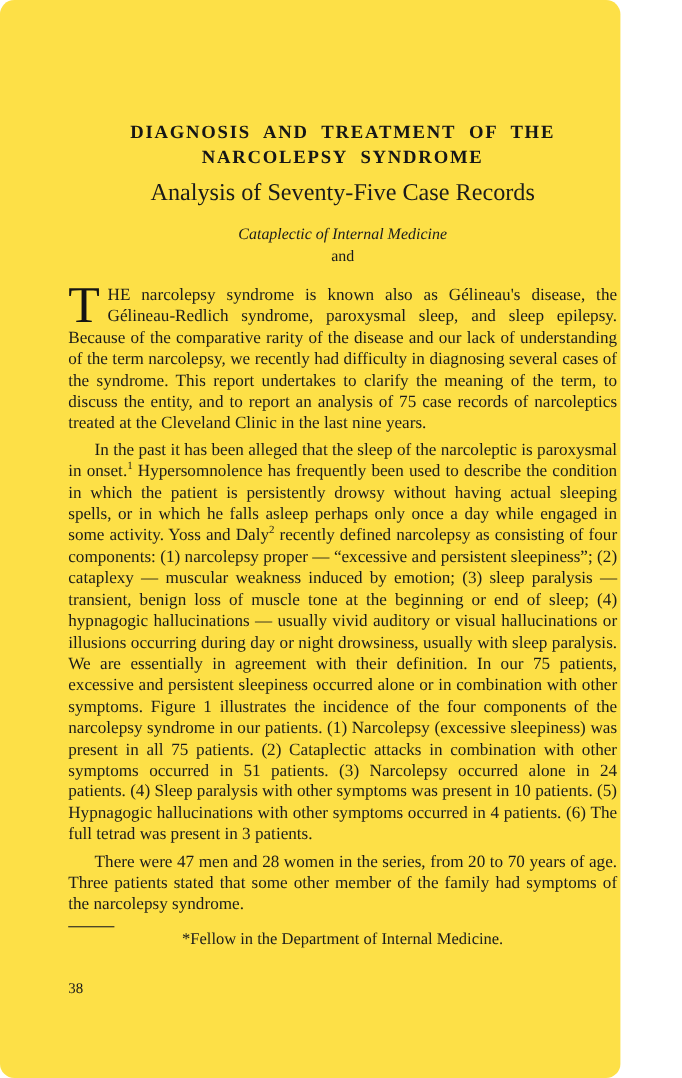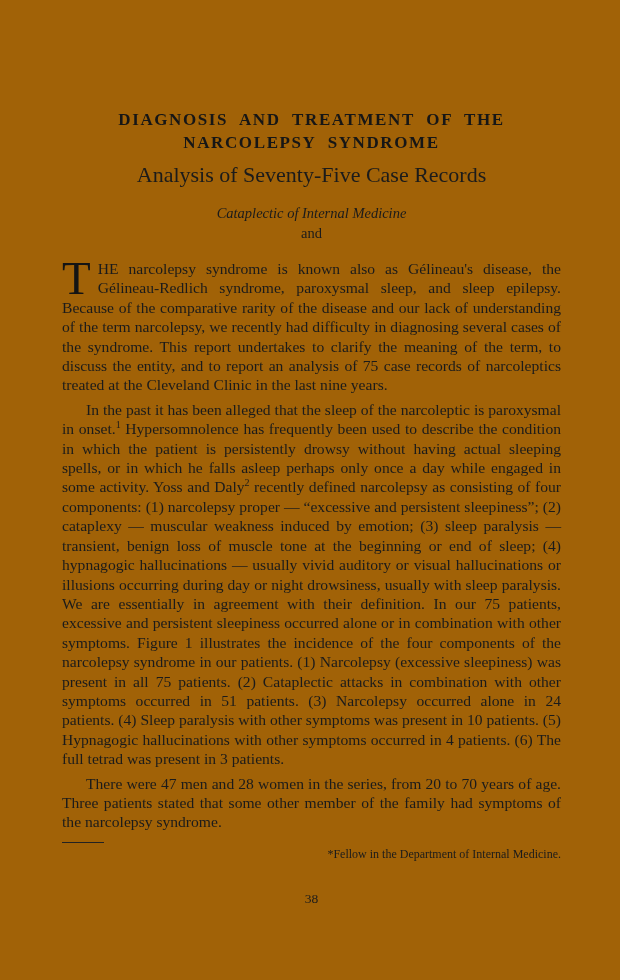--- a/index.html
+++ b/index.html
@@ -1,23 +1,24 @@
 <!DOCTYPE html>
 <html><head>
 <meta charset="utf-8">
 <style>
   html, body { margin: 0; padding: 0; background: #ffffff; }
   .page {
     position: relative;
-    width: 620px;
+    width: 564px;
     height: 980px;
-    background: #a16207;
+    background: #fde047;
     color: #1b1b1b;
     font-family: "Liberation Serif", "DejaVu Serif", serif;
     overflow: hidden;
+    border-radius: 13px;
   }
   .content {
     position: absolute;
     left: 62px;
     top: 0;
     width: 499px;
   }
   .title {
     margin: 0;
     padding-top: 108px;
@@ -67,34 +68,33 @@
   .it { }
   sup { font-size: 10px; line-height: 0; }
   .footnote { margin-top: 10px; }
   .footnote-rule {
     width: 42px;
     height: 0;
     border-top: 1.5px solid #222222;
     margin: 0 0 3px 0;
   }
   .footnote-text {
-    font-size: 12px;
+    font-size: 15px;
     line-height: 17px;
-    text-align: right;
+    text-align: center;
   }
   .footer {
     position: absolute;
     left: 62px;
     width: 499px;
     top: 891px;
     font-size: 13.5px;
   }
   .page-number {
     display: block;
-    text-align: center;
     width: 100%;
   }
   .journal-name {
     position: absolute;
     right: 0;
     top: 0;
     font-style: italic;
     font-size: 14px;
   }
 </style>

